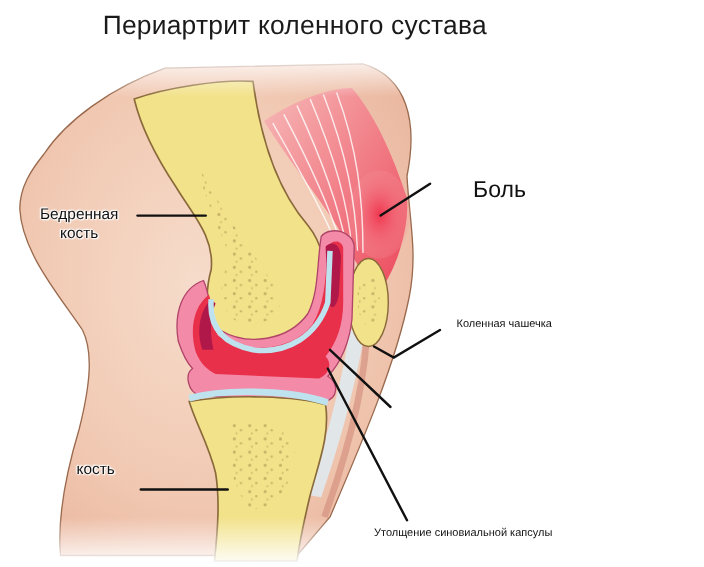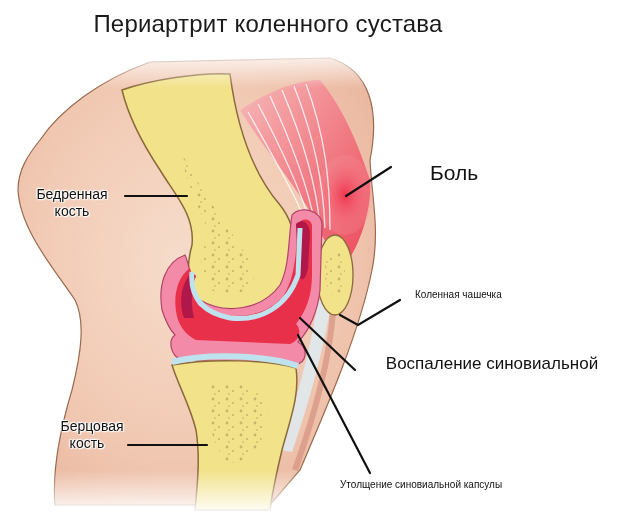--- a/index.html
+++ b/index.html
@@ -106,25 +106,23 @@
     <line x1="298" y1="335" x2="370" y2="473"></line>
   </g>
 </svg>
 
 <div class="lbl lbl-left" style="left:22px; top:186px; width:100px;">
   <div>Бедренная</div>
   <div>кость</div>
 </div>
 
 <div class="lbl lbl-left" style="left:52px; top:418px; width:80px;">
-  <div>Берцовая</div>
   <div style="margin-left:-10px;">кость</div>
 </div>
 
 <div class="lbl lbl-right" style="left:405px; top:161px; font-size:21px;margin-left:25px;">Боль</div>
 
 <div class="lbl lbl-right" style="left:415px; top:289px;">Коленная чашечка</div>
 
 <div class="lbl lbl-big" style="left:372px; top:350px; width:240px;">
-  <div>Воспаление синовиальной</div>
 </div>
 
 <div class="lbl lbl-right" style="left:340px; top:479px;text-align:center;">Утолщение синовиальной капсулы</div>
 
 </body></html>

